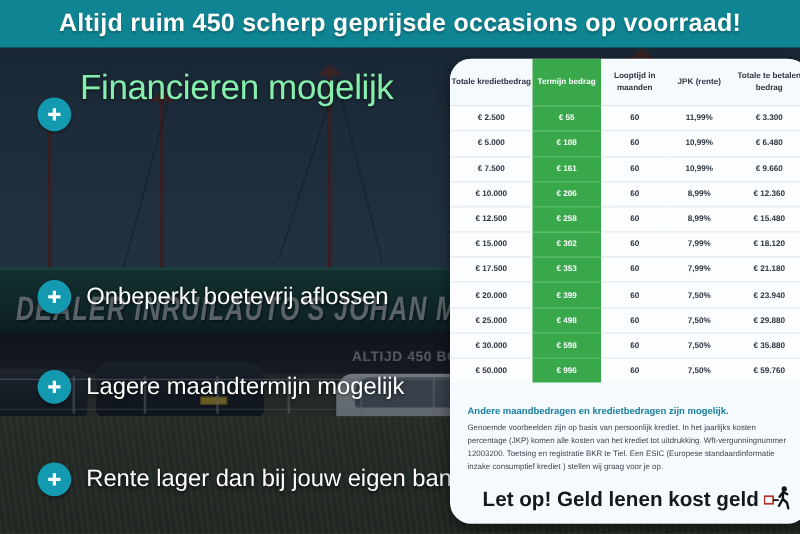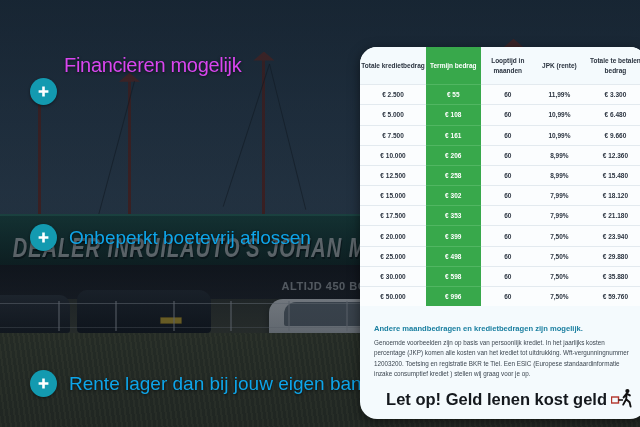--- a/index.html
+++ b/index.html
@@ -132,21 +132,21 @@
 
   
   .features {
     position: absolute; left: 0; top: 38px; width: 348px; height: 389px;
     z-index: 5;
   }
   .headline {
     position: absolute; left: 30px; top: 16px; width: 315px;
   }
   .headline-main {
-    color: #d946ef; font-size: 20px; font-weight: 400;
+    color: #86efac; font-size: 28px; font-weight: 400;
     letter-spacing: -.3px; white-space: nowrap;
     text-shadow: 0 1px 3px rgba(0,0,0,.6);
     padding-left: 34px;
   }
   .headline-sub {
     color: #ffffff; font-size: 25px; font-weight: 700;
     margin-top: 4px; white-space: nowrap;
     text-shadow: 0 1px 3px rgba(0,0,0,.6);
     padding-left: 54px;
   }
@@ -155,21 +155,21 @@
     width: 27px; height: 27px; border-radius: 50%;
     background: #139ab0;
     display: flex; align-items: center; justify-content: center;
     box-shadow: 0 1px 3px rgba(0,0,0,.45);
   }
   .plus-badge svg { display: block; }
   .bullet {
     position: absolute; left: 30px; display: flex; align-items: center; gap: 12px;
   }
   .bullet-label {
-    color: #0ea5e9; font-size: 19px; font-weight: 400;
+    color: #ffffff; font-size: 19px; font-weight: 400;
     white-space: nowrap;
     text-shadow: 0 1px 3px rgba(0,0,0,.7);
   }
   #b-head { top: 40px; }
   #b1 { top: 186px; }
   #b2 { top: 258px; }
   #b3 { top: 332px; }
 
   
   .card {
@@ -283,20 +283,23 @@
     <div class="post" style="left:18%;"></div>
     <div class="post" style="left:27%;"></div>
     <div class="post" style="left:36%;"></div>
     <div class="post" style="left:45%;"></div>
     <div class="post" style="left:54%;"></div>
 
     <div class="grass"></div>
     <div class="photo-dim"></div>
   </div>
 
+  <div class="banner">
+    <div class="banner-text">Altijd ruim 450 scherp geprijsde occasions op voorraad!</div>
+  </div>
 
   <div class="features">
 
     <div class="plus-badge" id="b-head" style="left:30px;">
       <svg width="15" height="15" viewBox="0 0 15 15" aria-hidden="true">
         <path d="M6.2 2.6h2.6v3.6h3.6v2.6H8.8v3.6H6.2V8.8H2.6V6.2h3.6z" fill="#ffffff"></path>
       </svg>
     </div>
     <div class="headline">
       <div class="headline-main">Financieren mogelijk</div>
@@ -304,20 +307,28 @@
 
     <div class="bullet" id="b1">
       <div class="plus-badge" style="position:relative;">
         <svg width="15" height="15" viewBox="0 0 15 15" aria-hidden="true">
           <path d="M6.2 2.6h2.6v3.6h3.6v2.6H8.8v3.6H6.2V8.8H2.6V6.2h3.6z" fill="#ffffff"></path>
         </svg>
       </div>
       <div class="bullet-label">Onbeperkt boetevrij aflossen</div>
     </div>
 
+    <div class="bullet" id="b2">
+      <div class="plus-badge" style="position:relative;">
+        <svg width="15" height="15" viewBox="0 0 15 15" aria-hidden="true">
+          <path d="M6.2 2.6h2.6v3.6h3.6v2.6H8.8v3.6H6.2V8.8H2.6V6.2h3.6z" fill="#ffffff"></path>
+        </svg>
+      </div>
+      <div class="bullet-label">Lagere maandtermijn mogelijk</div>
+    </div>
 
     <div class="bullet" id="b3">
       <div class="plus-badge" style="position:relative;">
         <svg width="15" height="15" viewBox="0 0 15 15" aria-hidden="true">
           <path d="M6.2 2.6h2.6v3.6h3.6v2.6H8.8v3.6H6.2V8.8H2.6V6.2h3.6z" fill="#ffffff"></path>
         </svg>
       </div>
       <div class="bullet-label">Rente lager dan bij jouw eigen bank</div>
     </div>
   </div>

